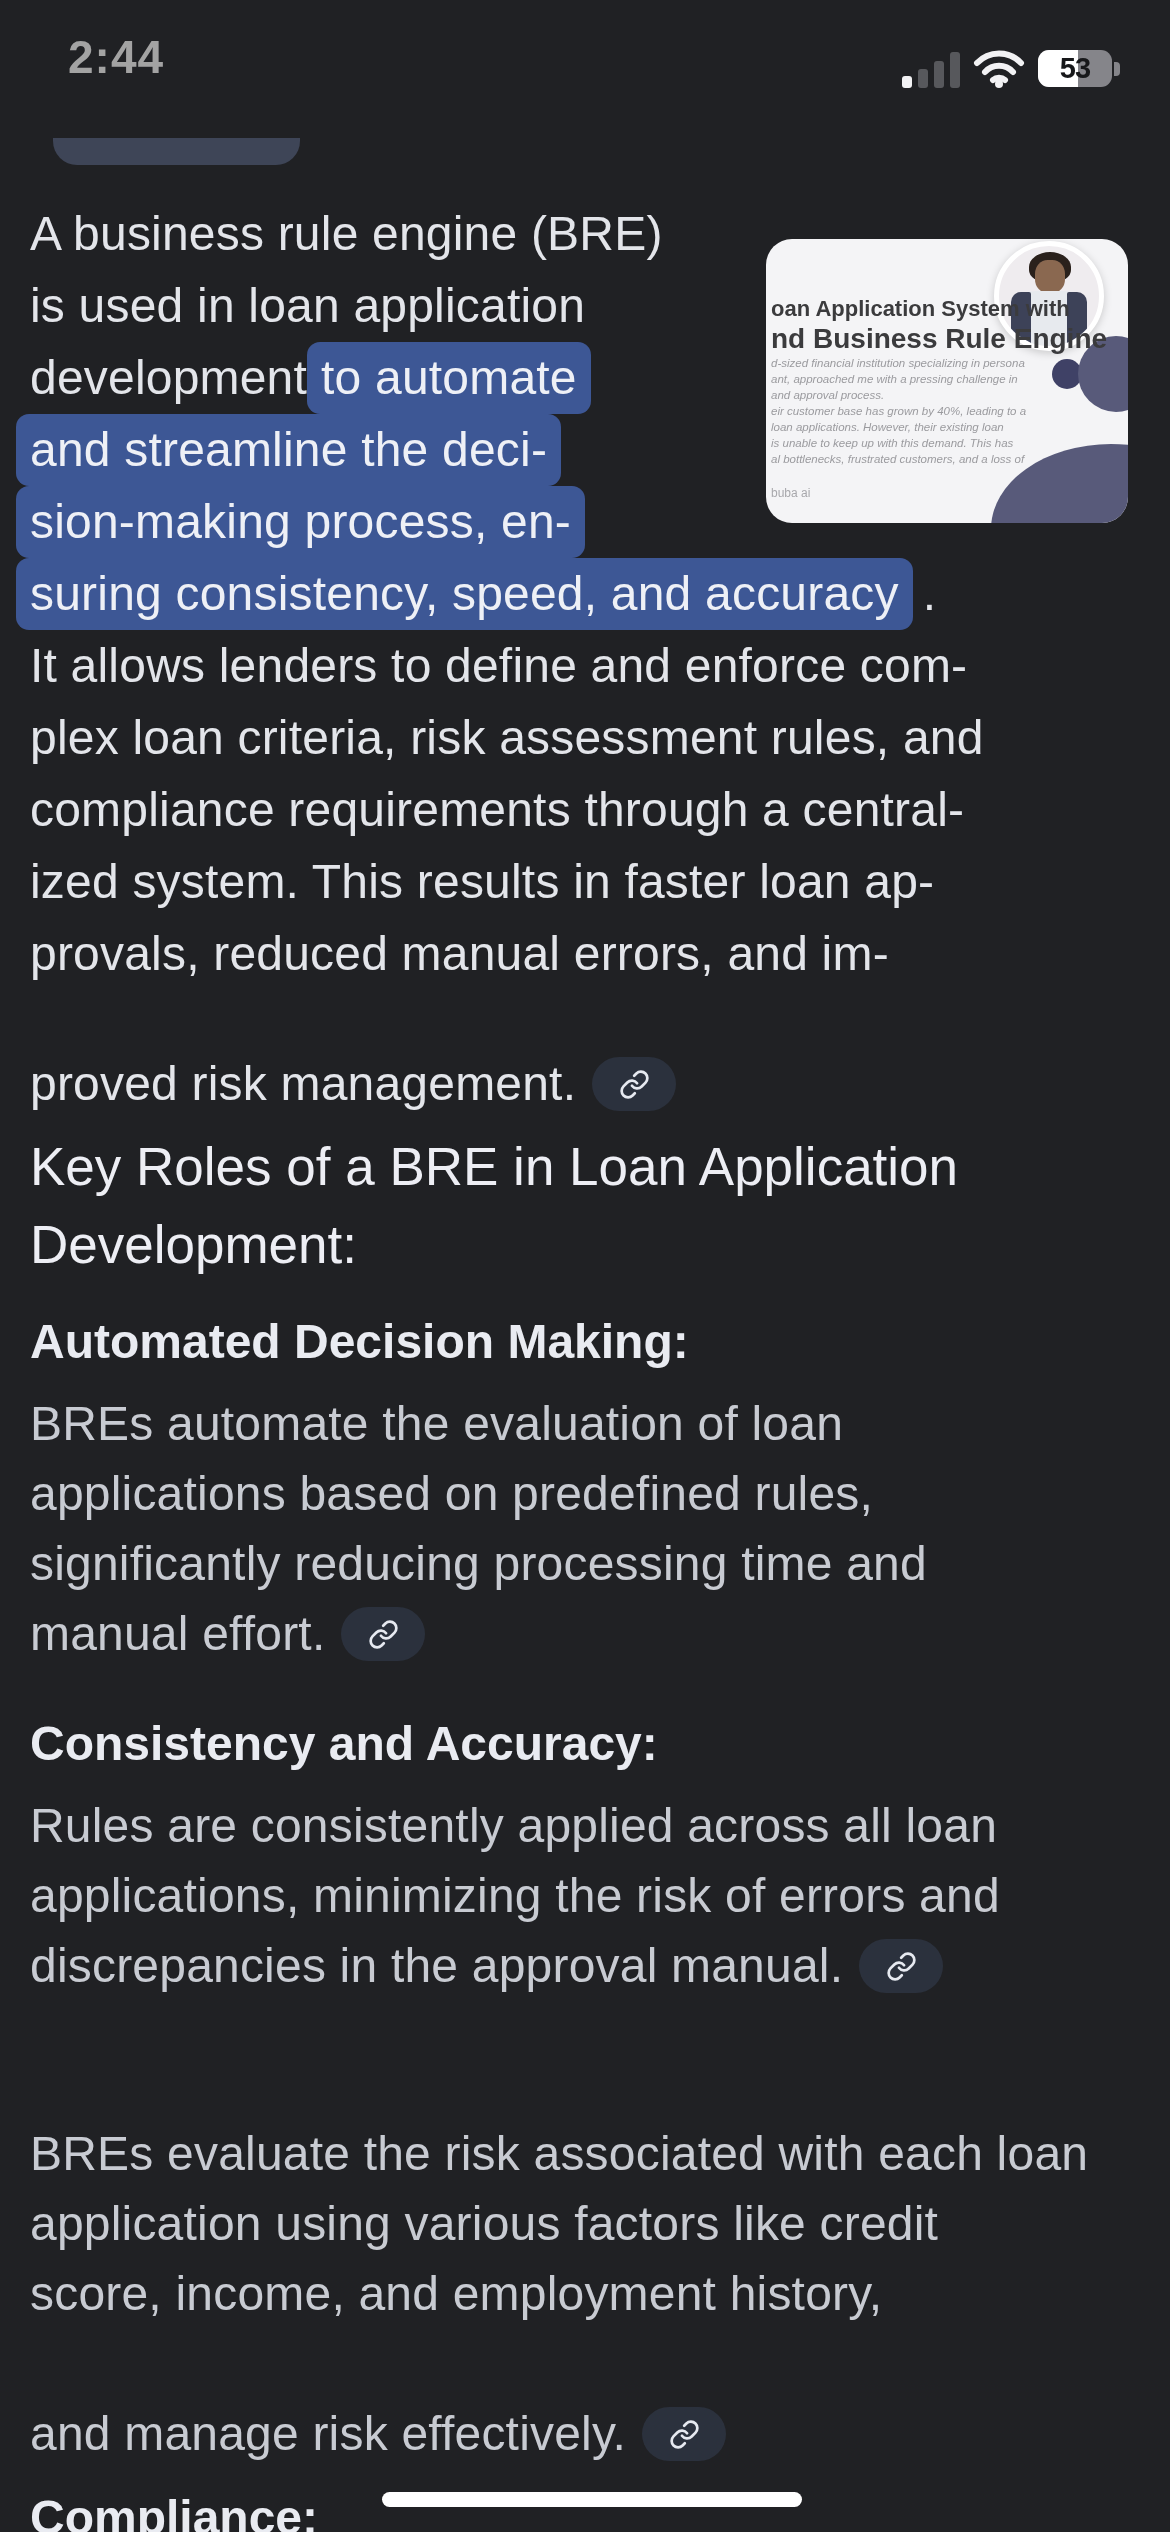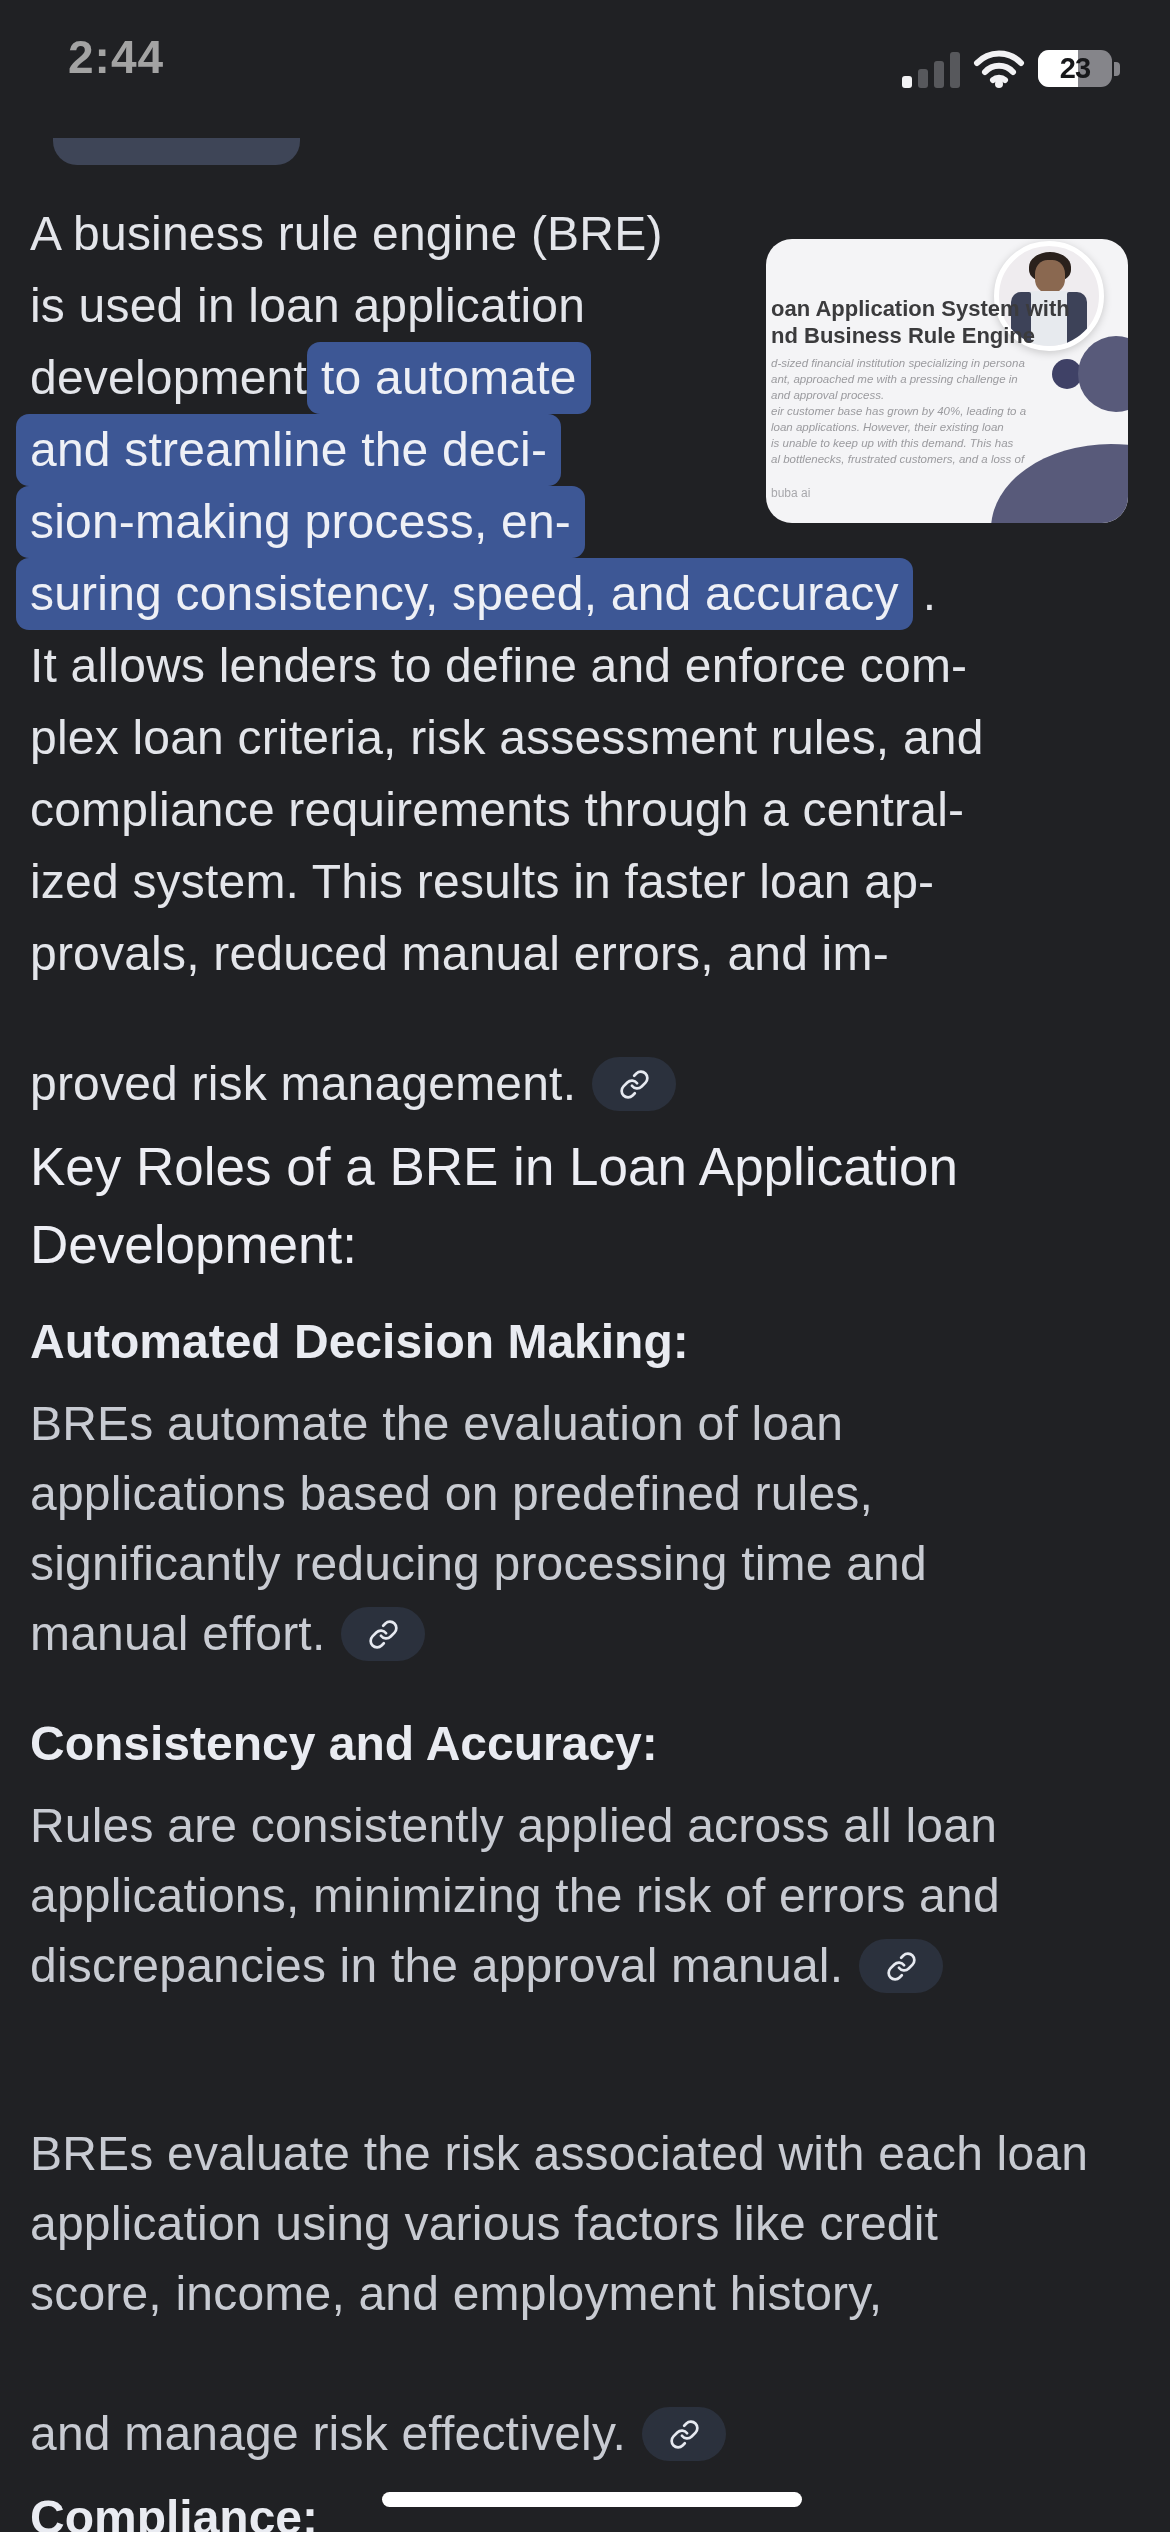--- a/index.html
+++ b/index.html
@@ -28,21 +28,21 @@
   .hl.flush{margin-left:-14px;}
   .dim{color:#c8cbd2;}
   .h1{position:absolute;left:30px;height:78px;line-height:78px;font-size:53px;color:#edeef4;white-space:nowrap;}
   .h2{position:absolute;left:30px;height:72px;line-height:72px;font-size:48px;font-weight:700;color:#e9ebf1;white-space:nowrap;}
   .chip{display:inline-flex;align-items:center;justify-content:center;width:84px;height:54px;border-radius:27px;
     background:#2b313d;margin-left:16px;flex:0 0 auto;}
   .chip svg{width:31px;height:31px;stroke:#e6e9f0;fill:none;stroke-width:2.1;stroke-linecap:round;stroke-linejoin:round;}
   
   .card{position:absolute;left:766px;top:203px;width:362px;height:284px;background:#f4f4f6;border-radius:26px;overflow:hidden;margin-top:36px;}
   .card .t1{position:absolute;left:5px;top:57px;font-size:22px;font-weight:700;color:#3b3b3d;white-space:nowrap;}
-  .card .t2{position:absolute;left:5px;top:84px;font-size:22px;font-weight:700;color:#3b3b3d;white-space:nowrap;}
+  .card .t2{position:absolute;left:5px;top:84px;font-size:28px;font-weight:700;color:#3b3b3d;white-space:nowrap;}
   .card .blurb{position:absolute;left:5px;top:116px;font-size:11.5px;line-height:16px;color:#9b9b9f;
     white-space:nowrap;filter:blur(.4px);font-style:italic;}
   .card .handle{position:absolute;left:5px;top:247px;font-size:12px;color:#a8a8ac;filter:blur(.3px);}
   .deco-small{position:absolute;left:286px;top:120px;width:30px;height:30px;border-radius:50%;background:#3f4166;}
   .deco-head{position:absolute;left:312px;top:97px;width:76px;height:76px;border-radius:50%;background:#585a7a;}
   .deco-body{position:absolute;left:225px;top:205px;width:240px;height:170px;border-radius:50%;background:#585a7a;}
   .avatar{position:absolute;left:228px;top:2px;width:100px;height:100px;border-radius:50%;background:#efecef;
     border:5px solid #fff;box-shadow:0 2px 8px rgba(0,0,0,.18);overflow:hidden;}
   .avatar .hair{position:absolute;left:30px;top:6px;width:42px;height:30px;border-radius:50% 50% 40% 40%;background:#2a211c;}
   .avatar .face{position:absolute;left:36px;top:14px;width:30px;height:33px;border-radius:42%;background:#8a6850;}
@@ -68,21 +68,21 @@
     <div class="wifi">
       <svg width="54" height="40" viewBox="0 0 54 40">
         <path d="M5 15 A 30 30 0 0 1 49 15" stroke="#f2f2f4" stroke-width="6" fill="none" stroke-linecap="round"></path>
         <path d="M13 24 A 19 19 0 0 1 41 24" stroke="#f2f2f4" stroke-width="6" fill="none" stroke-linecap="round"></path>
         <path d="M21 32 A 9 9 0 0 1 33 32" stroke="#f2f2f4" stroke-width="6" fill="none" stroke-linecap="round"></path>
         <circle cx="27" cy="36" r="4" fill="#f2f2f4"></circle>
       </svg>
     </div>
     <div class="battery">
       <div class="fill"></div>
-      <div class="pct">23</div>
+      <div class="pct">53</div>
     </div>
     <div class="batnub"></div>
   </div>
 
   <div class="toppill"></div>
 
   <div>
     <div class="bl" style="top:198px">
         <span>A business rule engine (BRE)</span>
       </div>

